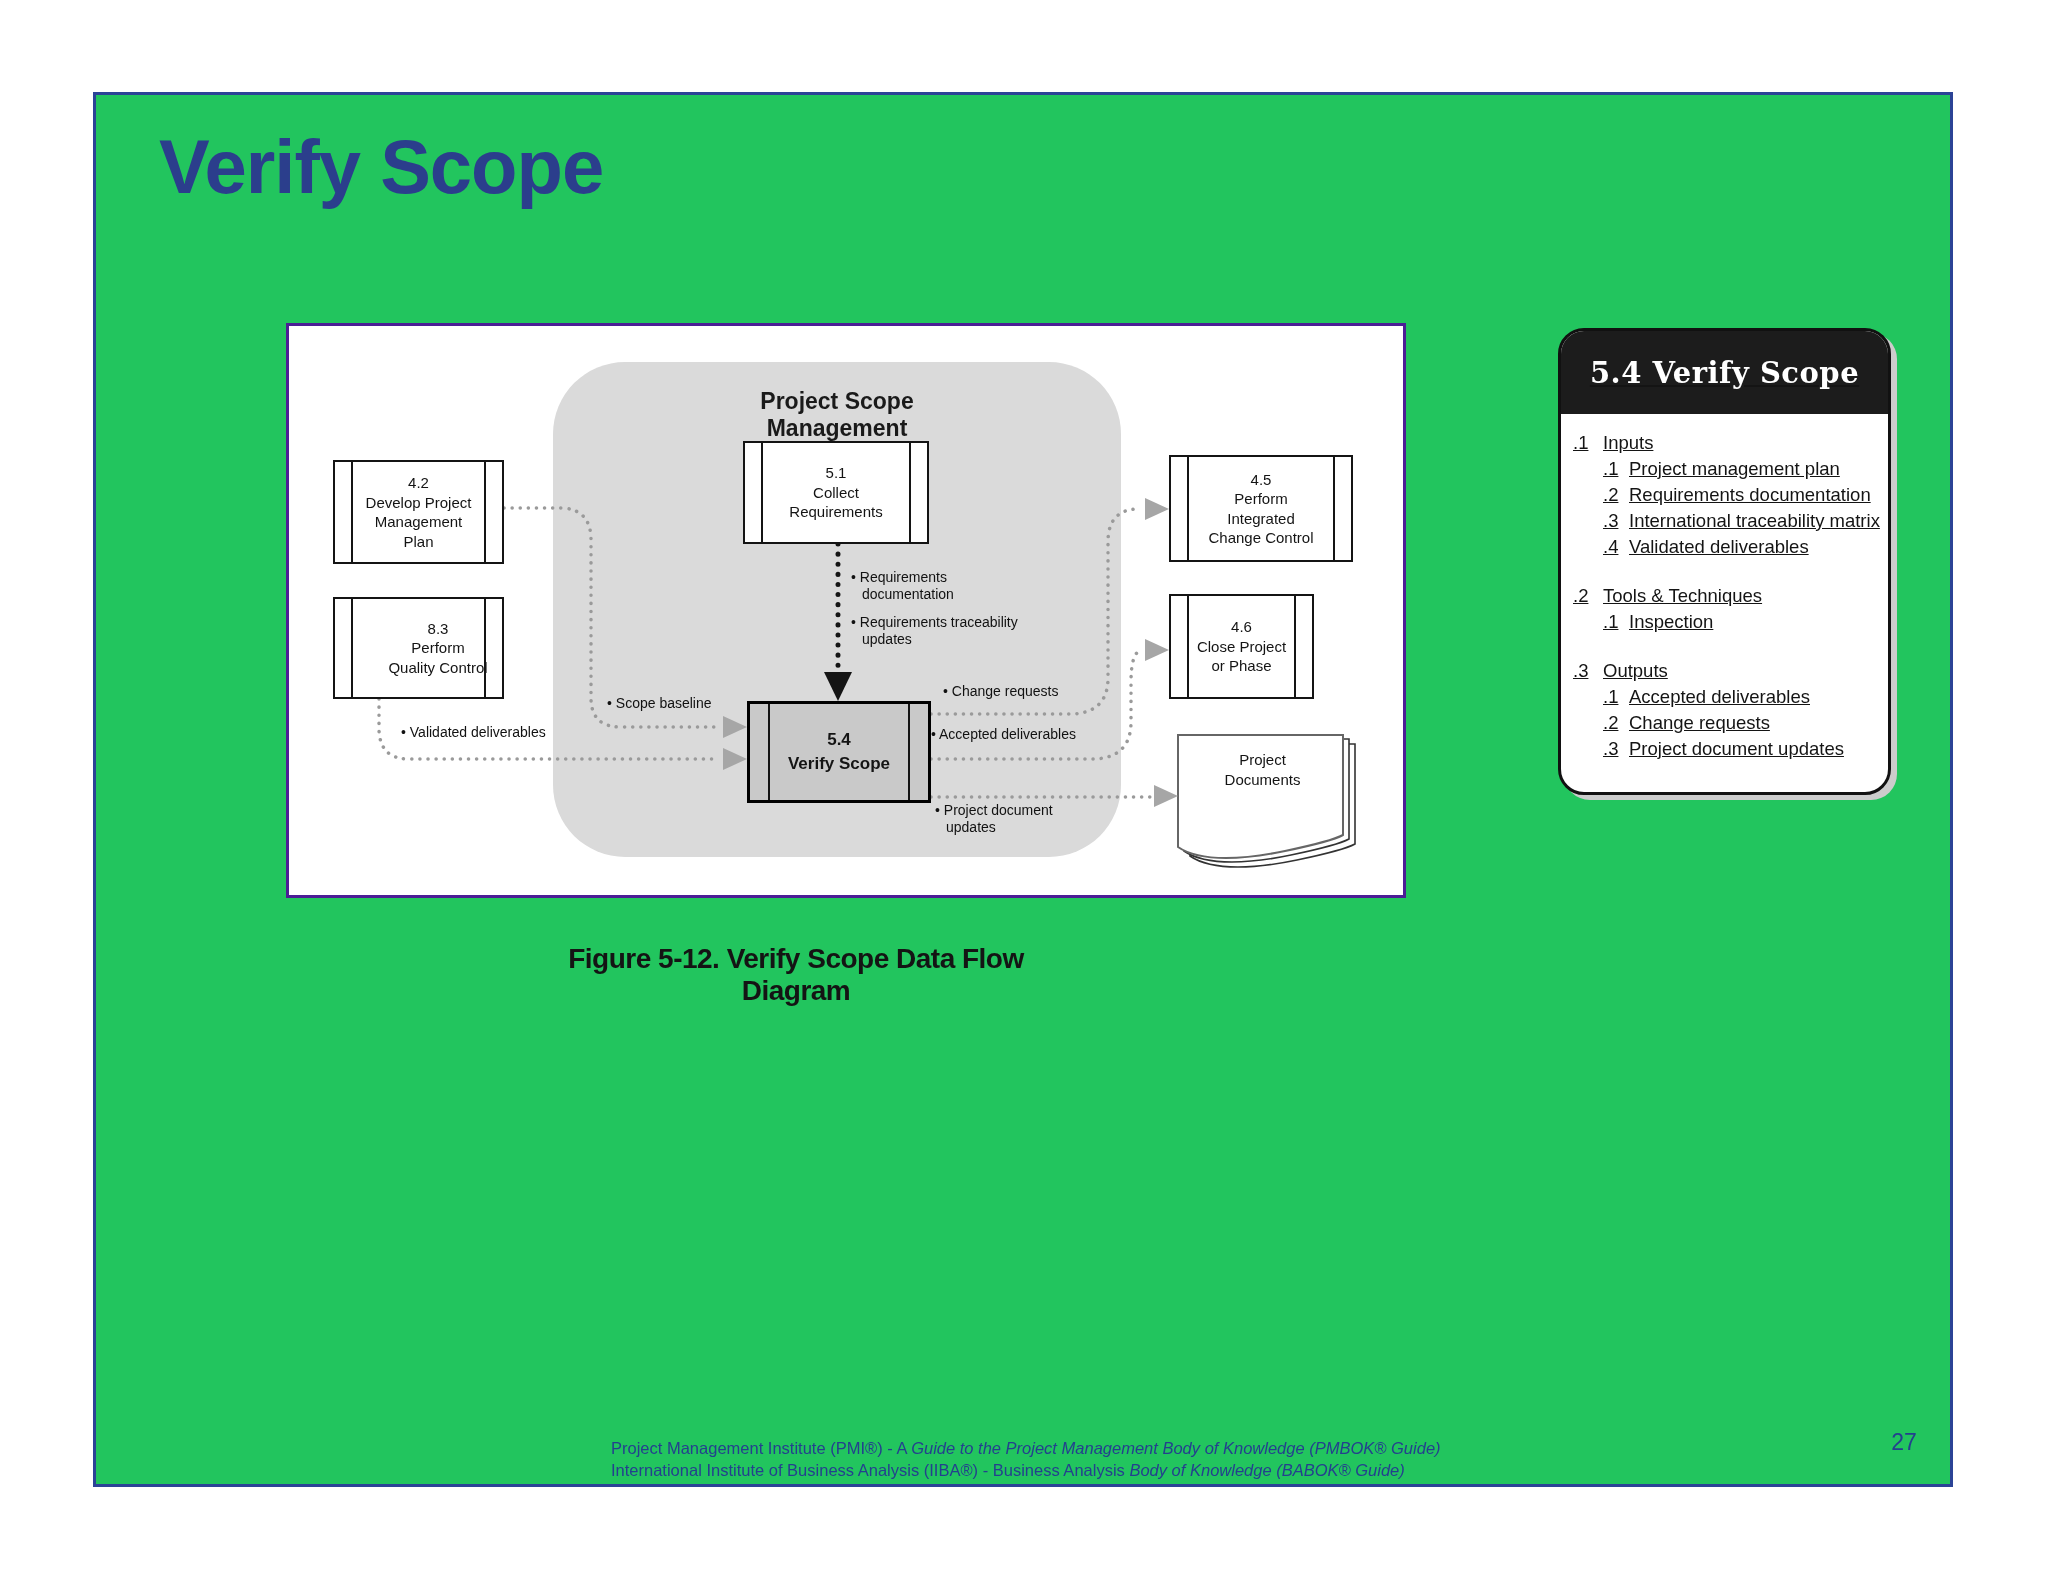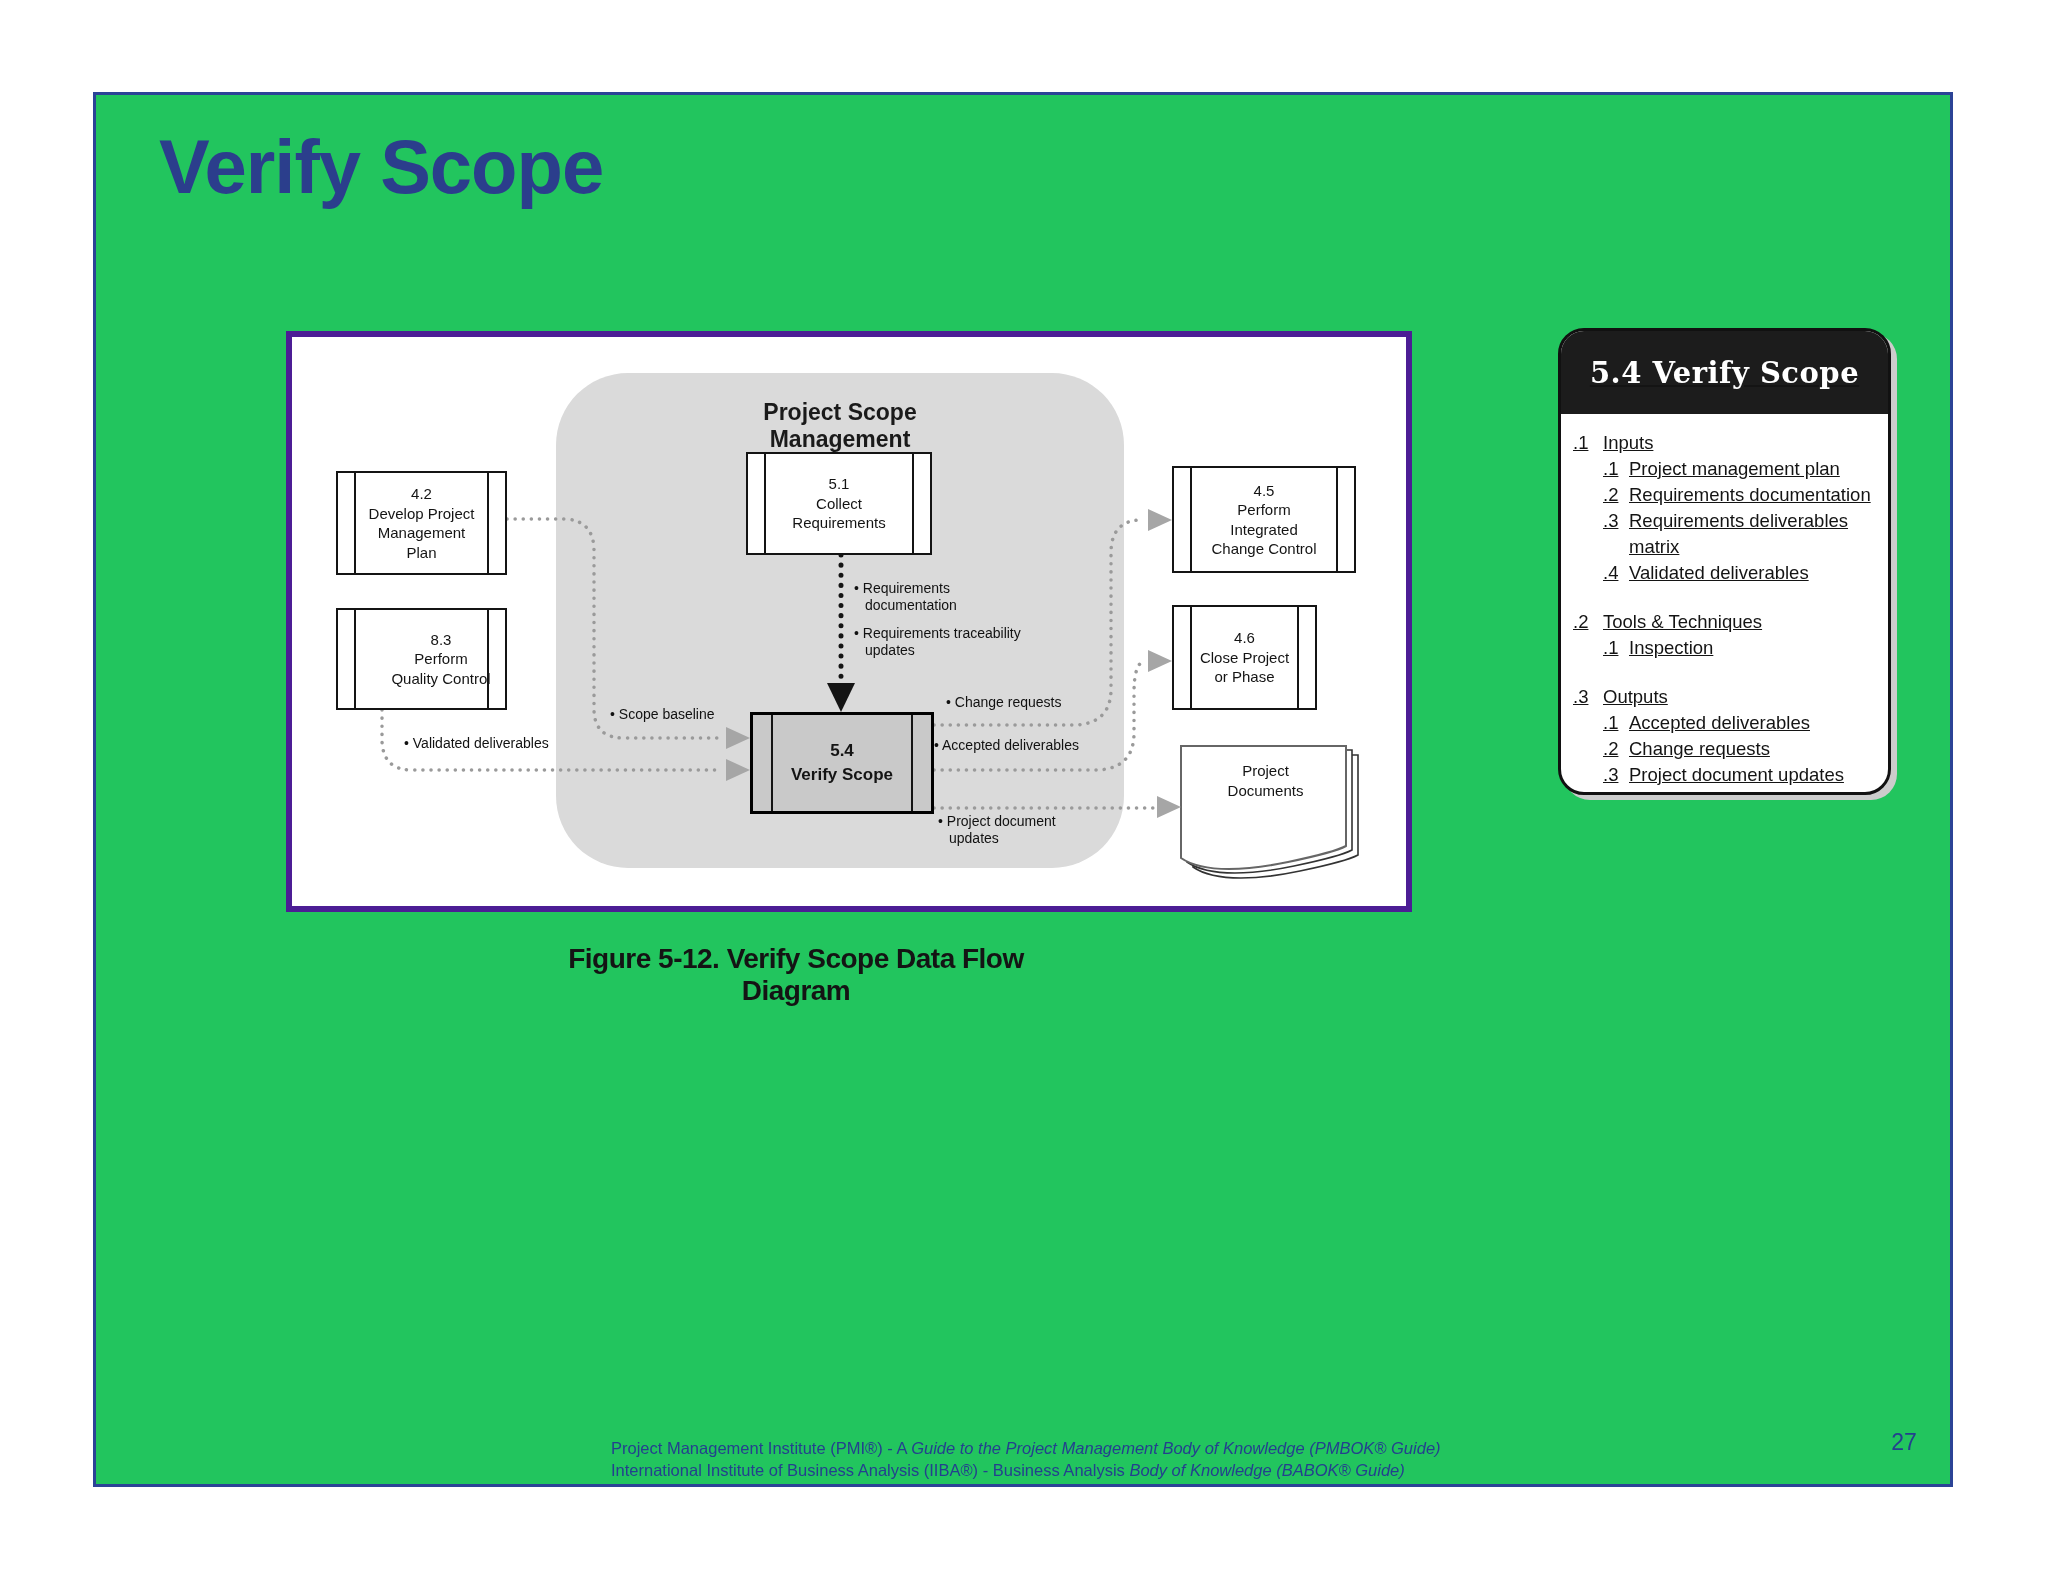--- a/index.html
+++ b/index.html
@@ -6,22 +6,22 @@
   #page { position:relative; width:2048px; height:1582px; background:#ffffff;
           font-family:"Liberation Sans", sans-serif; color:#141414; overflow:hidden; }
   #frame { position:absolute; left:93px; top:92px; width:1860px; height:1395px;
            border:3px solid #2b4396; background:#22c55e; box-sizing:border-box; }
 
   
   .slide-title { position:absolute; left:63px; top:28px; font-size:76px; font-weight:bold;
                  color:#2b3e8c; letter-spacing:-1px; }
 
   
-  #diagram { position:absolute; left:190px; top:236px; width:1114px; height:569px;
-             border:6px solid #4c1d95; background:#ffffff; box-sizing:content-box; }
+  #diagram { position:absolute; left:190px; top:228px; width:1114px; height:569px;
+             border:3px solid #4c1d95; background:#ffffff; box-sizing:content-box; }
   #diagram svg { position:absolute; left:0; top:0; }
   .psm-title { position:absolute; left:398px; top:62px; width:300px; text-align:center;
                font-size:23px; font-weight:bold; color:#1a1a1a; z-index:2; }
 
   .pbox { position:absolute; background:#ffffff; border:2px solid #141414; z-index:2;
           display:flex; flex-direction:column; align-items:center; justify-content:center;
           font-size:15px; line-height:19.5px; text-align:center; color:#141414; box-sizing:border-box; }
   .pbox::before, .pbox::after { content:""; position:absolute; top:0; bottom:0; width:2px; background:#141414; }
   .pbox::before { left:16px; } .pbox::after { right:16px; }
   .pbox span { display:block; }
@@ -165,21 +165,21 @@
             <div class="item">
               <span class="item-num">.1</span>
               <span class="item-text">Project management plan</span>
             </div>
             <div class="item">
               <span class="item-num">.2</span>
               <span class="item-text">Requirements documentation</span>
             </div>
             <div class="item">
               <span class="item-num">.3</span>
-              <span class="item-text">Requirements deliverables matrix</span>
+              <span class="item-text">International traceability matrix</span>
             </div>
             <div class="item">
               <span class="item-num">.4</span>
               <span class="item-text">Validated deliverables</span>
             </div>
           </div>
         </div>
 
         <div class="sec">
           <span class="sec-num">.2</span>

